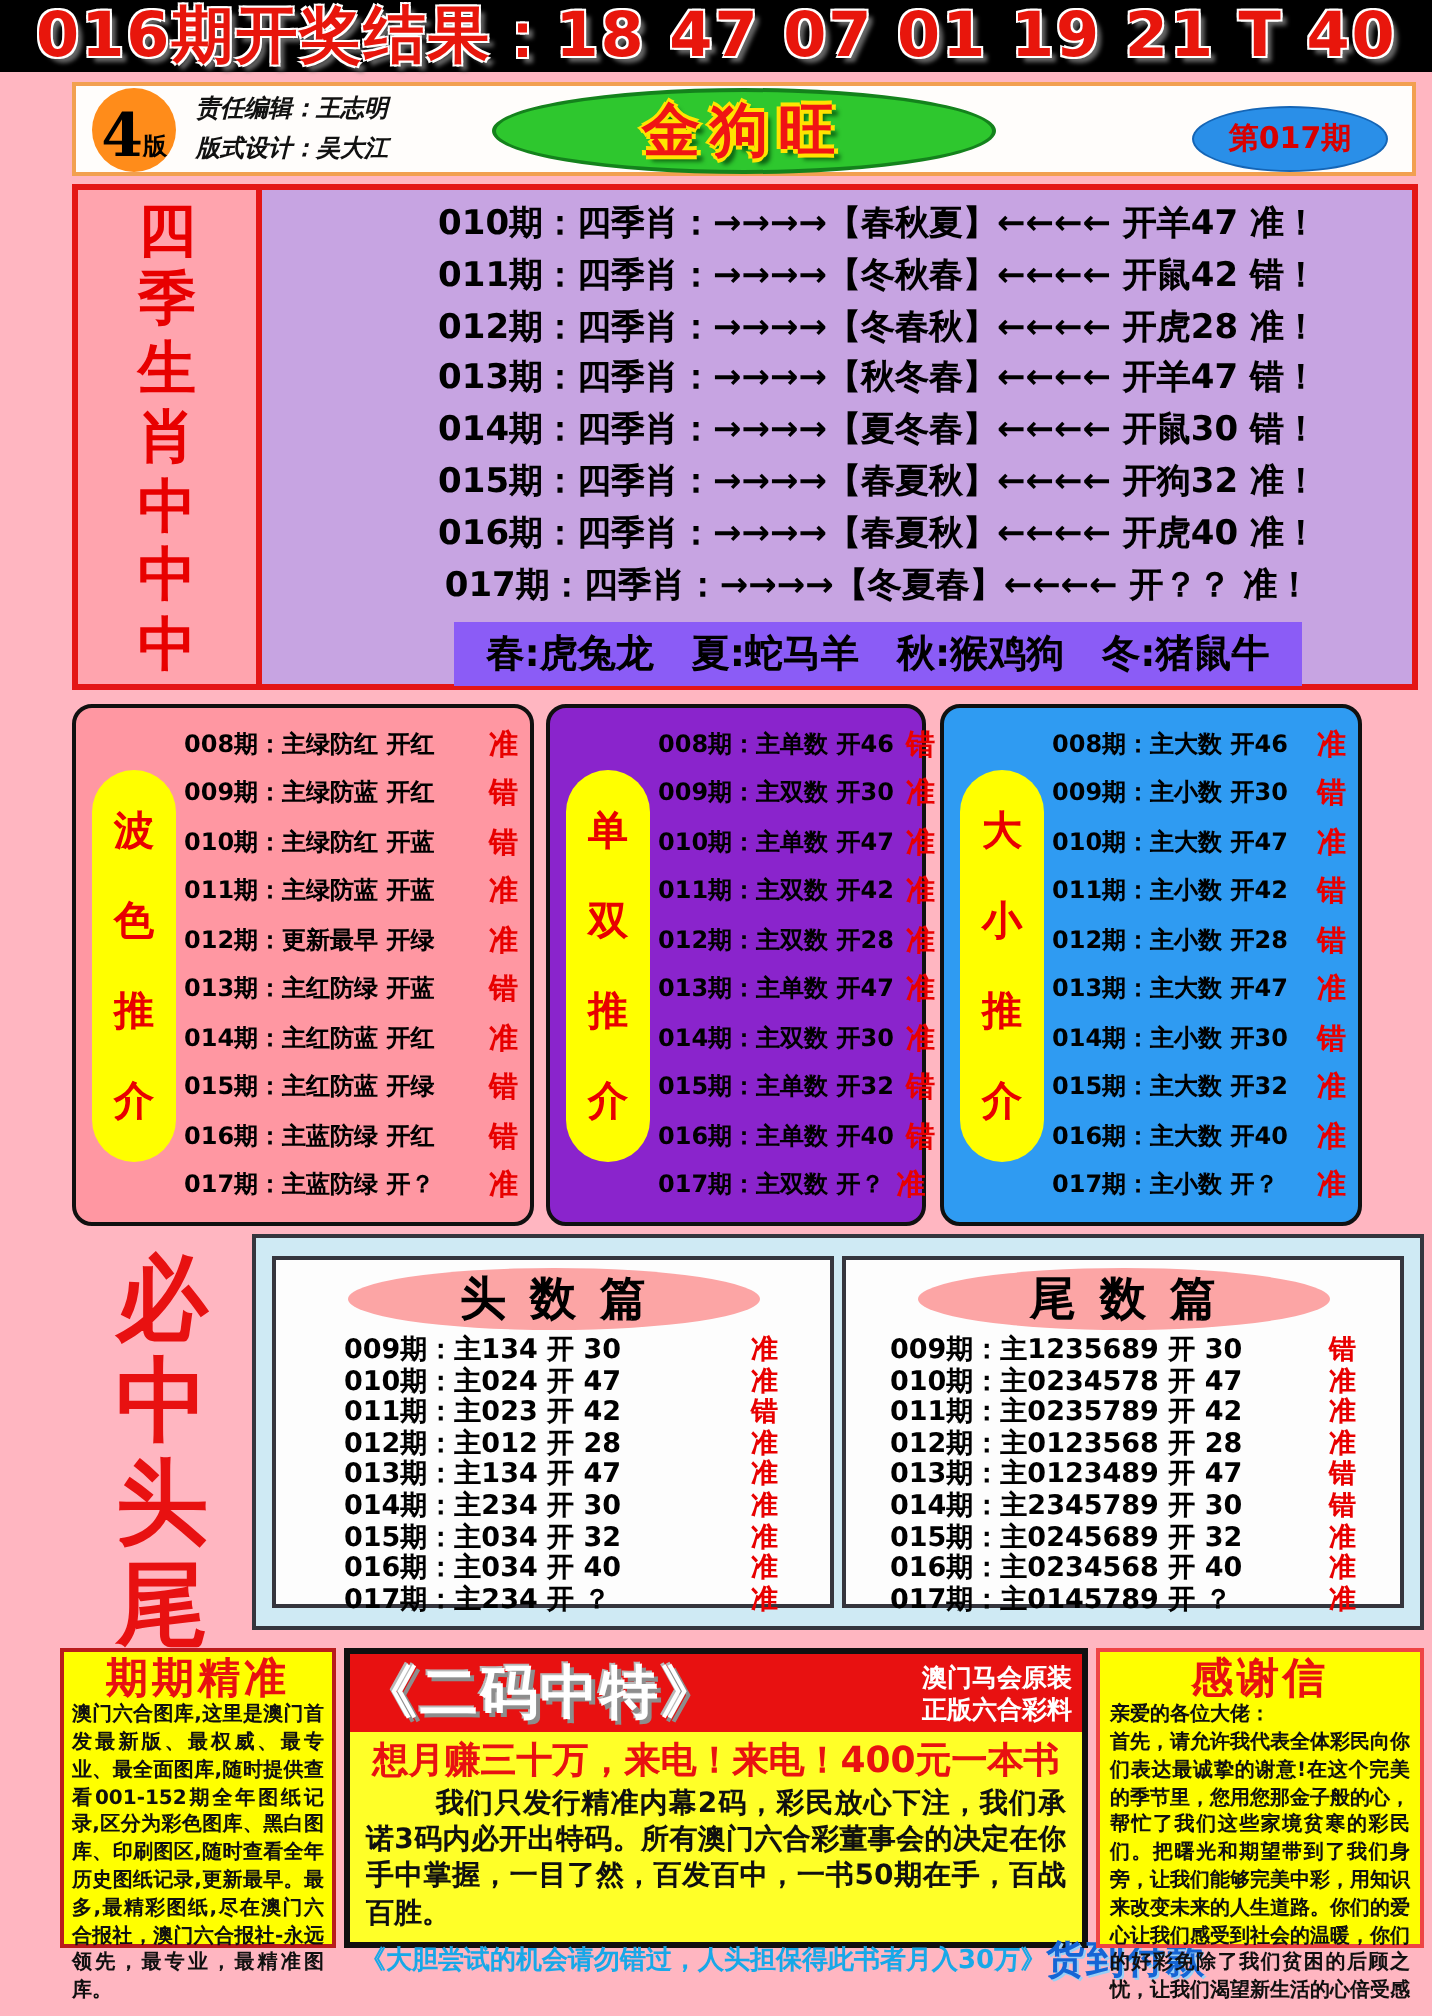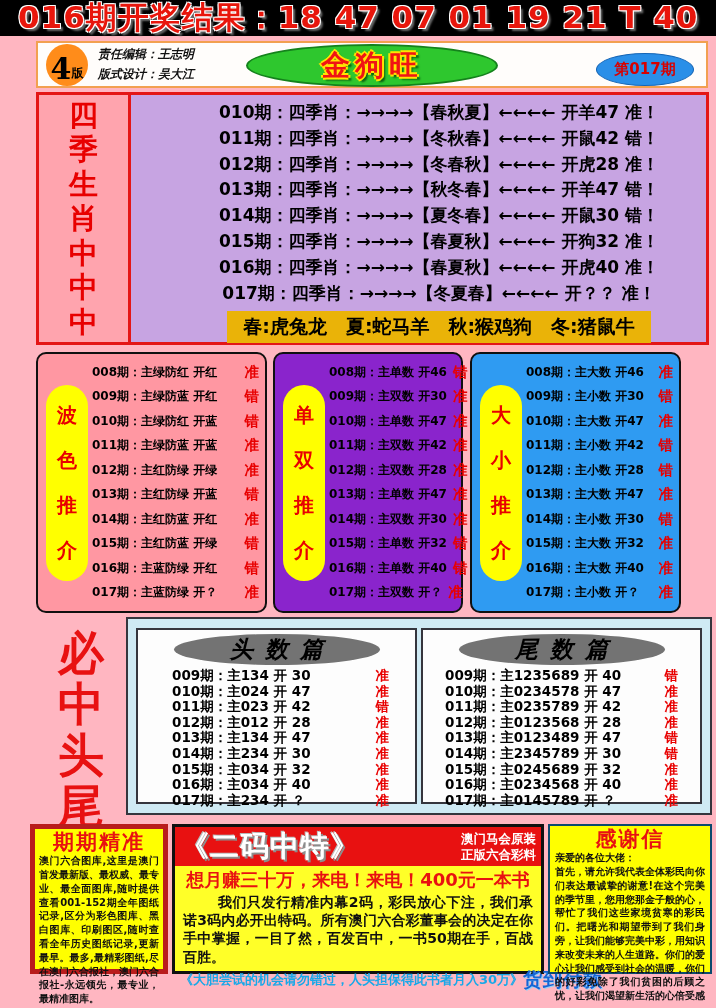--- a/index.html
+++ b/index.html
@@ -33,78 +33,78 @@
 
   
   .season { position:absolute; left:36px; top:92px; width:673px; height:253px; border:3px solid #e41616;
             background:#c7a4e2; display:flex; }
   .season-left { width:92px; background:#ffa4ae; border-right:3px solid #e41616;
                  display:flex; align-items:center; justify-content:center; }
   .season-left-text { width:32px; font-size:29px; line-height:34.5px; font-weight:bold; color:#e80000;
                       text-align:center; word-break:break-all; }
   .season-right { flex:1; display:flex; flex-direction:column; padding-top:5px;margin-left:41px; }
   .season-row { font-size:17px; font-weight:bold; color:#000; line-height:25.8px; text-align:center; white-space:nowrap; }
-  .season-note { margin:5px auto 0; background:#eab308; padding:3px 16px; font-size:19px; font-weight:bold;
+  .season-note { margin:5px auto 0; background:#8b5cf6; padding:3px 16px; font-size:19px; font-weight:bold;
                  color:#000; white-space:nowrap; }
 
   
   .tri-box { position:absolute; top:352px; height:261px; border:2px solid #101010; border-radius:10px; }
   .box-bose { left:36px;  width:231px; background:#ff97a2; }
   .box-ds   { left:273px; width:190px; background:#8a24cc; }
   .box-dx   { left:470px; width:211px; background:#2f9bf2; }
   .pill { position:absolute; left:8px; top:50%; transform:translateY(-50%); width:42px; height:196px;
           background:#ffff00; border-radius:22px; display:flex; align-items:center; justify-content:center; }
   .pill-text { width:28px; font-size:20px; line-height:45px; font-weight:bold; color:#e80000;
                text-align:center; word-break:break-all; }
   .tri-rows { position:absolute; left:54px; top:6px; right:6px; bottom:6px;
               display:flex; flex-direction:column; justify-content:space-around; }
   .tri-row { display:flex; justify-content:space-between; align-items:center; white-space:nowrap; }
   .tri-row-text { font-size:12px; font-weight:bold; color:#000; }
   .tri-row-res { font-size:14.5px; font-weight:bold; color:#e80000; margin-left:6px; }
 
   
-  .ht-label { position:absolute; left:42px; top:628px; width:78px; display:flex; justify-content:center; }
+  .ht-label { position:absolute; left:42px; top:628px; width:78px; display:flex; justify-content:center;font-family:Liberation Mono, monospace; }
   .ht-label-text { width:50px; font-size:46px; line-height:51px; font-weight:bold; color:#e81111;
                    text-align:center; word-break:break-all; }
   .ht-container { position:absolute; left:126px; top:617px; width:586px; height:198px; background:#cfeaf4;
                   border:2px solid #35353d; display:flex; justify-content:space-between; padding:9px 8px; }
   .ht-box { width:281px; background:#fdfdfd; border:2px solid #35353d; position:relative; }
-  .ht-title { margin:4px auto 2px; width:206px; height:31px; background:#737373; border-radius:50%;
+  .ht-title { margin:4px auto 2px; width:206px; height:31px; background:#fca5a5; border-radius:50%;
               display:flex; align-items:center; justify-content:center; font-size:23px; font-weight:bold;
-              font-style:italic; letter-spacing:12px; color:#000; font-family:"DejaVu Serif", serif;
+              letter-spacing:12px; color:#000; font-family:"DejaVu Serif", serif;
               text-indent:12px; }
   .ht-rows { display:flex; flex-direction:column; padding:1px 26px 2px 34px; }
   .ht-box-tail .ht-rows { padding:1px 22px 2px 22px; }
   .ht-row { display:flex; justify-content:space-between; white-space:nowrap; line-height:15.6px; }
   .ht-row-text { font-size:13.5px; font-weight:bold; color:#000; }
   .ht-row-res { font-size:13.5px; font-weight:bold; color:#e80000; }
 
   
   .b-left { position:absolute; left:30px; top:824px; width:138px; height:150px; background:#ffff00;
-            border:5px solid #b91c1c; padding:1px 4px; }
+            border:2px solid #b91c1c; padding:1px 4px; }
   .b-side-title { color:#e81111; font-size:21px; font-weight:bold; text-align:center; letter-spacing:2px;
                   line-height:1.15; }
   .b-side-para { font-size:10px; font-weight:bold; color:#101010; line-height:1.38; text-align:justify; }
   .b-mid { position:absolute; left:172px; top:824px; width:372px; height:150px; background:#ffff28;
            border:3px solid #101010; }
   .b-mid-band { height:39px; background:#e81111; display:flex; align-items:center; padding:0 5px; }
   .band-title { color:#fff; font-size:29px; font-weight:bold; letter-spacing:1px; white-space:nowrap;
                 text-shadow:2px 2px 0 #8d8d8d, -1px -1px 0 #b8b8b8; }
   .band-origin { margin-left:auto; text-align:center; color:#fff; font-size:12.5px; font-weight:bold;
                  line-height:1.25; white-space:nowrap; }
   .b-mid-hotline { color:#e81111; font-size:18px; font-weight:bold; text-align:center; margin-top:2px;
                    white-space:nowrap; }
   .b-mid-body { font-size:14px; font-weight:bold; color:#101010; line-height:1.3; padding:1px 8px 0;
                 text-align:justify; text-indent:2.5em; }
   .b-mid-footer { display:flex; align-items:center; justify-content:space-between; padding:1px 5px 0; }
   .b-mid-promise { color:#18a8e8; font-size:13px; font-weight:bold; white-space:nowrap; }
   .b-mid-cod { color:#1565d5; font-size:19px; font-weight:bold; letter-spacing:1px; white-space:nowrap;
                text-shadow:1px 1px 0 #9ad0f5; }
   .b-right { position:absolute; left:548px; top:824px; width:164px; height:150px; background:#ffff00;
-             border:2px solid #0c4a6e; padding:1px 5px; }
+             border:2px solid #ef4444; padding:1px 5px; }
   .b-right-salutation { font-size:10px; font-weight:bold; color:#101010; line-height:1.38; }
 </style>
 </head>
 <body>
 
 <div class="page">
 
   <div class="topbar">
     <span class="topbar-text">016期开奖结果：18 47 07 01 19 21 T 40</span>
   </div>
@@ -173,21 +173,21 @@
           <span class="tri-row-text">010期：主绿防红 开蓝</span>
           <span class="tri-row-res">错</span>
         </div>
 
         <div class="tri-row">
           <span class="tri-row-text">011期：主绿防蓝 开蓝</span>
           <span class="tri-row-res">准</span>
         </div>
 
         <div class="tri-row">
-          <span class="tri-row-text">012期：主红防绿 开绿</span>
+          <span class="tri-row-text">012期：更新最早 开绿</span>
           <span class="tri-row-res">准</span>
         </div>
 
         <div class="tri-row">
           <span class="tri-row-text">013期：主红防绿 开蓝</span>
           <span class="tri-row-res">错</span>
         </div>
 
         <div class="tri-row">
           <span class="tri-row-text">014期：主红防蓝 开红</span>
@@ -379,21 +379,21 @@
             <span class="ht-row-text">017期：主234 开 ？</span>
             <span class="ht-row-res">准</span>
           </div>
         </div>
     </div>
     <div class="ht-box ht-box-tail">
       <div class="ht-title">尾数篇</div>
       <div class="ht-rows">
 
           <div class="ht-row">
-            <span class="ht-row-text">009期：主1235689 开 40</span>
+            <span class="ht-row-text">009期：主1235689 开 30</span>
             <span class="ht-row-res">错</span>
           </div>
 
           <div class="ht-row">
             <span class="ht-row-text">010期：主0234578 开 47</span>
             <span class="ht-row-res">准</span>
           </div>
 
           <div class="ht-row">
             <span class="ht-row-text">011期：主0235789 开 42</span>

